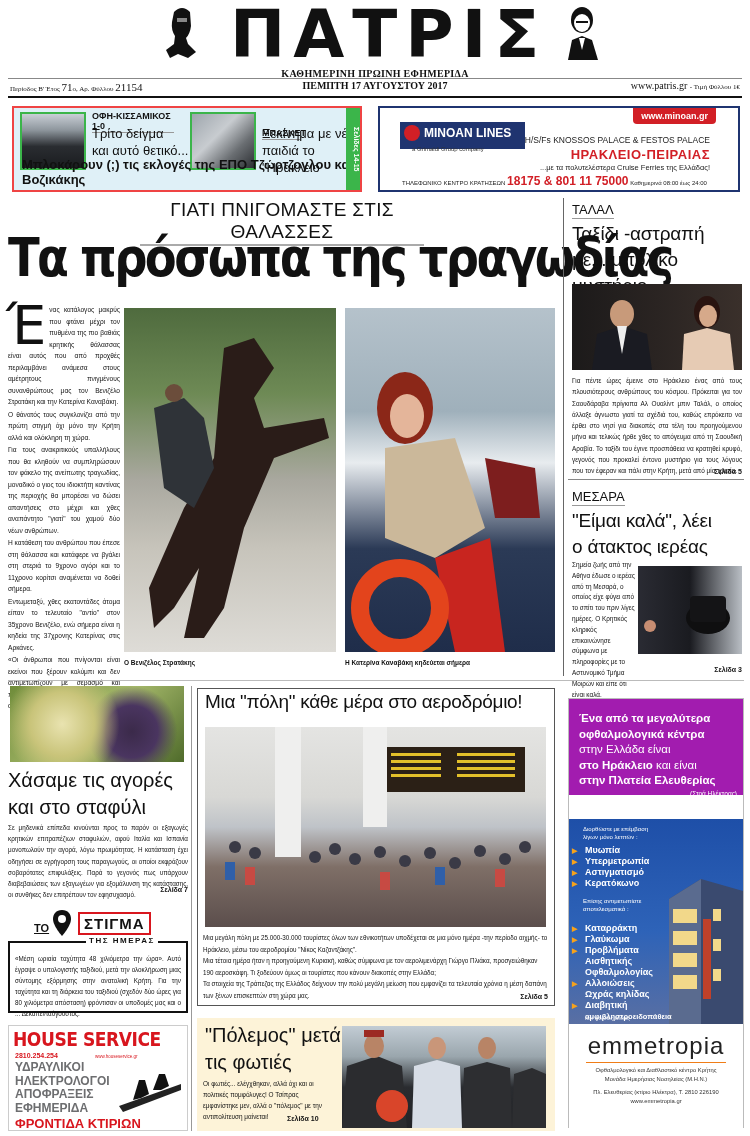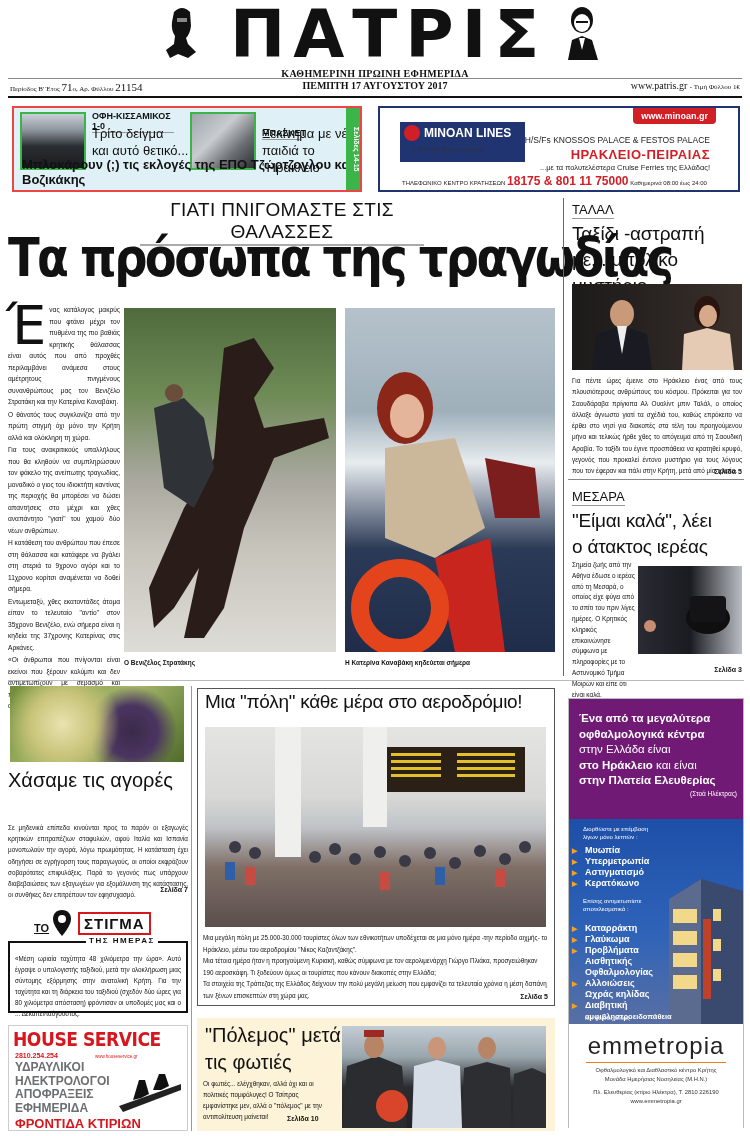--- a/index.html
+++ b/index.html
@@ -25,21 +25,21 @@
   
   .sports { left: 12px; top: 106px; width: 350px; height: 86px; background: #dff0f7; border: 2px solid #ef4444; }
   .sports .tab { position: absolute; right: 0; top: 0; bottom: 0; width: 14px; background: #3bb54a; color: #fff; font-size: 7px; writing-mode: vertical-rl; text-align: center; font-weight: bold; }
   .sports .ph { position: absolute; border: 2px solid #3bb54a; }
   .sports .kicker { position: absolute; font-size: 9px; font-weight: bold; border-bottom: 1px solid #999; padding-bottom: 1px; }
   .sports .hl { position: absolute; font-family: "Liberation Sans", sans-serif; font-size: 13px; line-height: 17px; font-stretch: condensed; }
   .sports .bottom { position: absolute; left: 8px; bottom: 3px; font-size: 13px; font-weight: bold; }
 
   
   .minoan { left: 378px; top: 106px; width: 362px; height: 86px; border: 2px solid #1f3470; background: #fff; }
-  .minoan .logo { position: absolute; left: 20px; top: 14px; width: 125px; height: 40px; background: #1f3470; color: #fff; font-weight: 900; font-size: 12px; line-height: 22px; padding-left: 24px; }
+  .minoan .logo { position: absolute; left: 20px; top: 14px; width: 125px; height: 27px; background: #1f3470; color: #fff; font-weight: 900; font-size: 12px; line-height: 22px; padding-left: 24px; }
   .minoan .logo .dot { position: absolute; left: 4px; top: 3px; width: 16px; height: 16px; border-radius: 50%; background: #d21f26; }
   .minoan .grim { position: absolute; left: 32px; top: 38px; font-size: 6px; color: #333; }
   .minoan .url { position: absolute; right: 22px; top: 0; background: #d21f26; color: #fff; font-size: 9px; font-weight: bold; padding: 3px 8px; border-radius: 0 0 4px 4px; }
   .minoan .ships { position: absolute; right: 28px; top: 27px; font-size: 8.5px; color: #222; }
   .minoan .route { position: absolute; right: 28px; top: 39px; font-size: 13px; font-weight: bold; color: #d21f26; letter-spacing: 0.5px; }
   .minoan .tag { position: absolute; right: 28px; top: 55px; font-size: 7.5px; color: #222; }
   .minoan .phone { position: absolute; left: 22px; top: 66px; font-size: 6px; color: #222; white-space: nowrap; }
   .minoan .phone b { font-size: 12px; color: #d21f26; font-weight: 900; }
 
   
@@ -72,21 +72,21 @@
   
   .airport { left: 197px; top: 688px; width: 358px; height: 318px; border: 1px solid #555; }
   .airport-head { position: absolute; left: 7px; top: 2px; font-size: 19px; letter-spacing: -0.3px; }
   .airport-text { position: absolute; left: 5px; top: 243px; right: 5px; font-size: 6.3px; line-height: 11.6px; }
 
   
   .polemos { left: 197px; top: 1018px; width: 358px; height: 113px; background: #fdf3d8; }
 
   
   .emm { left: 568px; top: 698px; width: 176px; height: 430px; border: 1px solid #bbb; }
-  .emm .top { position: absolute; left: 0; top: 0; width: 100%; height: 120px; background: #701a75; color: #fff; padding: 12px 6px 0 10px; font-size: 11.5px; line-height: 15.5px; }
+  .emm .top { position: absolute; left: 0; top: 0; width: 100%; height: 96px; background: #a21caf; color: #fff; padding: 12px 6px 0 10px; font-size: 11.5px; line-height: 15.5px; }
   .emm .top b { font-weight: 900; }
   .emm .mid { position: absolute; left: 0; top: 120px; width: 100%; height: 205px; background: linear-gradient(180deg, #1e4fa8 0%, #2e63b8 55%, #596fa3 100%); color: #fff; }
   .emm .bot { position: absolute; left: 0; top: 325px; width: 100%; height: 105px; background: #fff; text-align: center; }
   .emm ul { list-style: none; }
   .emm li { font-size: 9px; font-weight: bold; line-height: 11px; padding-left: 16px; position: relative; }
   .emm li.arrow::before { content: "▶"; position: absolute; left: 3px; top: 0; color: #f7a21b; font-size: 7px; }
 </style>
 </head>
 <body>
 
@@ -214,20 +214,21 @@
       <rect x="52" y="30" width="36" height="26" rx="4" fill="#141416"></rect>
       <circle cx="12" cy="60" r="6" fill="#c78d72"></circle>
     </svg>
 </div>
 <div class="abs page-ref" style="left:690px;top:666px;width:52px;">Σελίδα 3</div>
 
 <div class="abs" style="left:8px;top:680px;width:736px;height:1px;background:#bbb;"></div>
 <div class="abs photo" style="left:10px;top:686px;width:174px;height:76px;background:radial-gradient(circle at 30% 50%,#e9e3b0 0%,#c9c47a 25%,transparent 45%),radial-gradient(circle at 70% 60%,#3b2a4a 0%,#4a3560 20%,transparent 35%),linear-gradient(135deg,#6f8c3a 0%,#a5b86a 50%,#4f6b2b 100%);"></div>
 <div class="abs grapes-head">
   <div>Χάσαμε τις αγορές</div>
+    <div>και στο σταφύλι</div>
 </div>
 <div class="abs grapes-text">Σε μηδενικά επίπεδα κινούνται προς το παρόν οι εξαγωγές κρητικών επιτραπέζιων σταφυλιών, αφού Ιταλία και Ισπανία μονοπωλούν την αγορά, λόγω πρωιμότητας. Η κατάσταση έχει οδηγήσει σε εγρήγορση τους παραγωγούς, οι οποίοι εκφράζουν σοβαρότατες επιφυλάξεις. Παρά το γεγονός πως υπάρχουν διαβεβαιώσεις των εξαγωγέων για εξομάλυνση της κατάστασης, οι συνθήκες δεν επιτρέπουν τον εφησυχασμό.</div>
 <div class="abs page-ref" style="left:8px;top:886px;width:180px;">Σελίδα 7</div>
 <div class="abs" style="left:191px;top:686px;width:1px;height:445px;background:#999;"></div>
 
 <div class="abs" style="left:34px;top:922px;font-size:11px;font-weight:bold;text-decoration:underline;">ΤΟ</div>
 <div class="abs" style="left:53px;top:910px;width:18px;height:26px;">
   <svg viewBox="0 0 18 26" width="18" height="26">
       <path d="M9 0 C3 0 0 4 0 9 C0 16 9 26 9 26 C9 26 18 16 18 9 C18 4 15 0 9 0Z" fill="#111"></path>
       <circle cx="9" cy="9" r="4" fill="#fff"></circle>

